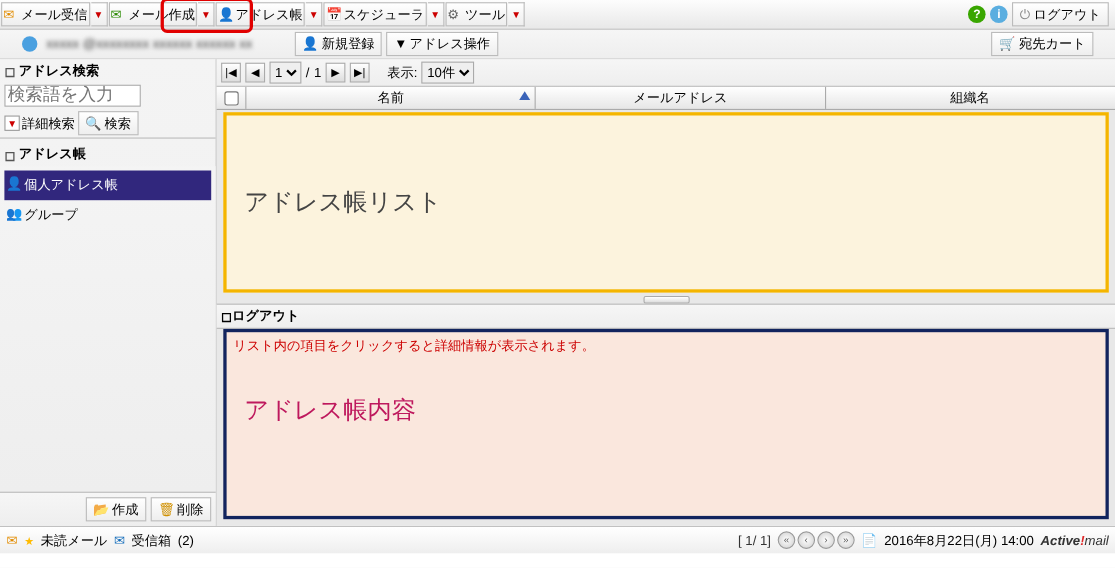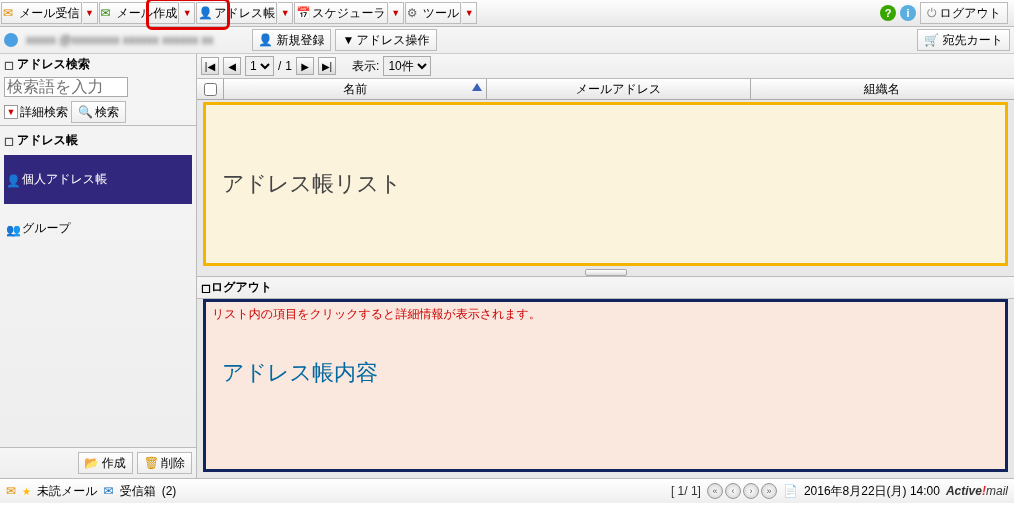--- a/index.html
+++ b/index.html
@@ -90,21 +90,21 @@
     border-radius: 6px;
     pointer-events: none;
   }
 
   .subbar {
     height: 26px;
     background: linear-gradient(#f6f6f6, #eee);
     border-bottom: 1px solid #ccc;
     display: flex;
     align-items: center;
-    padding: 0 4px;
+    padding: 0 20px;
     gap: 4px;
   }
   .user-icon {
     width: 14px;
     height: 14px;
     border-radius: 50%;
     background: #4aa0e0;
     display: inline-block;
     margin-right: 4px;
   }
@@ -168,23 +168,23 @@
     display:inline-flex; align-items:center; justify-content:center;
     margin-right:2px;
   }
   .tree {
     padding: 4px;
     flex: 1;
     overflow: auto;
     background: linear-gradient(#f4f4f4, #eee);
   }
   .tree-item {
-    padding: 16px 2px;
-    display:flex;
-    align-items:flex-end;
+    padding: 5px 2px;
+    display:flex;
+    align-items:flex-start;
     cursor:pointer;
   }
   .tree-item.selected {
     background: #31277d;
     color: #fff;
   }
   .tree-icon { width:14px;height:14px; display:inline-block; margin-right:2px; }
   .sidebar-bottom {
     padding: 4px;
     display:flex;
@@ -292,21 +292,21 @@
   .detail-hint{
     color:#c00;
     font-size:12px;
     padding:4px 6px;
   }
   .detail-overlay{
     position:absolute;
     left:16px;
     top:56px;
     font-size:22px;
-    color:#0369a1;
+    color:#be185d;
   }
 
   .statusbar{
     height:24px;
     border-top:1px solid #bbb;
     background:linear-gradient(#fff,#eee);
     display:flex;
     align-items:center;
     padding:0 6px;
     gap:6px;

